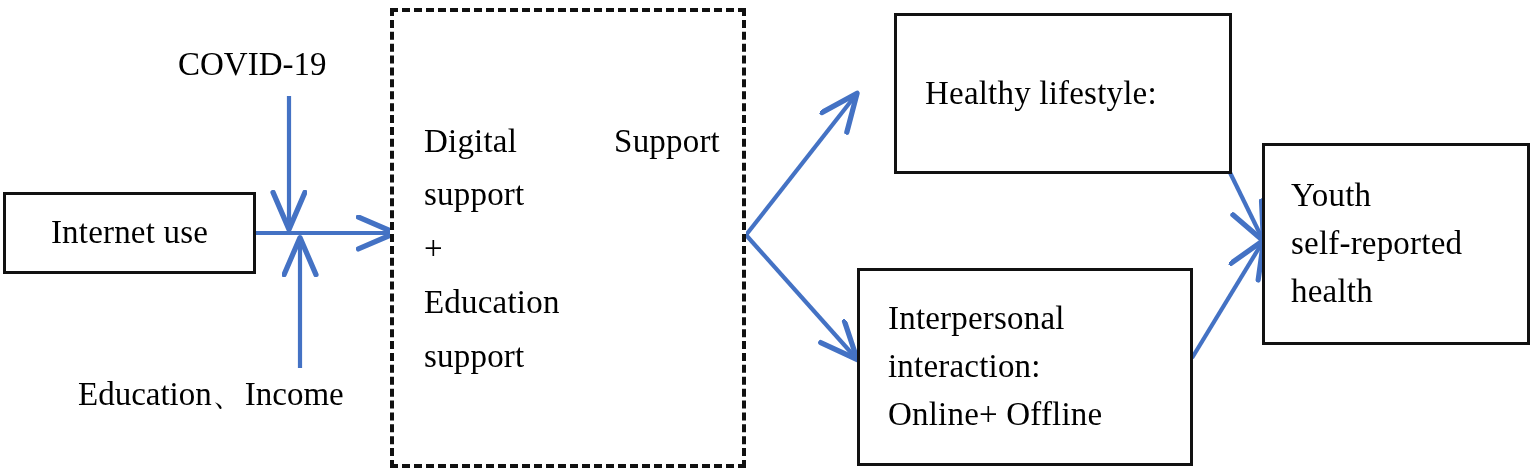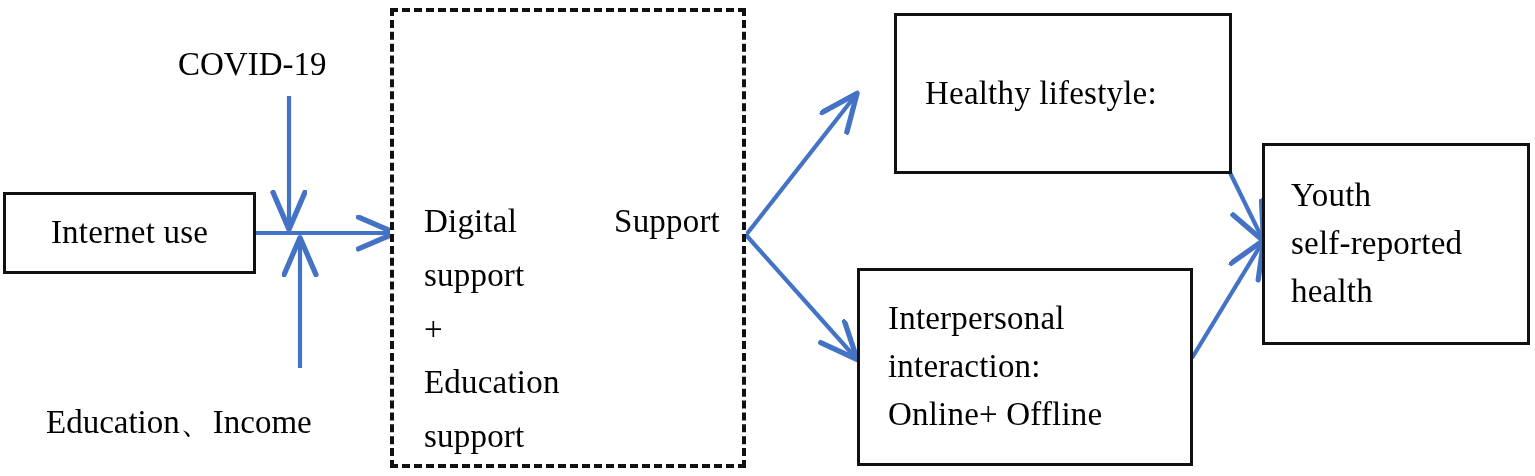--- a/index.html
+++ b/index.html
@@ -44,21 +44,21 @@
     left: 3px;  top: 192px;  width: 253px; height: 82px;
     justify-content: center;
   }
   #internet-use .txt {
     text-align: center;
     padding: 0 6px;
   }
 
   #dss-box {
     left: 390px; top: 8px; width: 356px; height: 460px;
-    align-items: flex-end;
+    align-items: center;
   }
   #dss-box .txt {
     padding: 22px 22px 0 30px;
     line-height: 1.63;
   }
   .justify-line {
     text-align: justify;
     text-align-last: justify;
     white-space: normal;
   }
@@ -80,21 +80,21 @@
   #youth-box .txt { padding-left: 26px; }
 
   
   .float-label {
     position: absolute;
     font-size: 33px;
     white-space: nowrap;
     line-height: 1;
   }
   #covid-label { left: 178px; top: 48px; }
-  #edu-label   { left: 46px;  top: 378px; margin-top: 28px; }
+  #edu-label   { left: 78px;  top: 378px; }
 
   
   #arrows {
     position: absolute;
     left: 0; top: 0;
     width: 1535px; height: 476px;
     pointer-events: none;
   }
 </style>
 </head>

